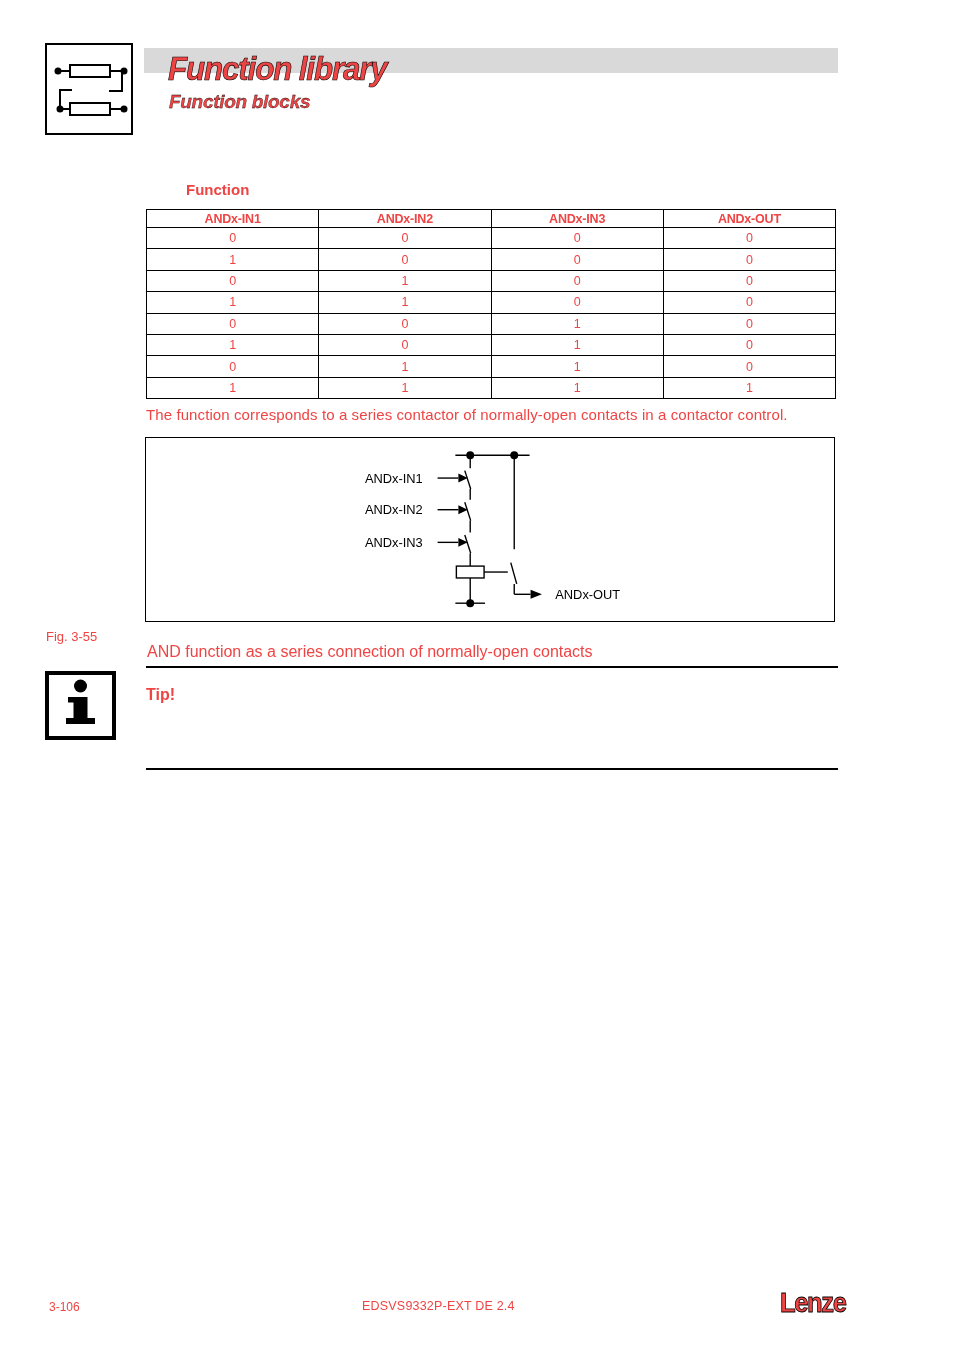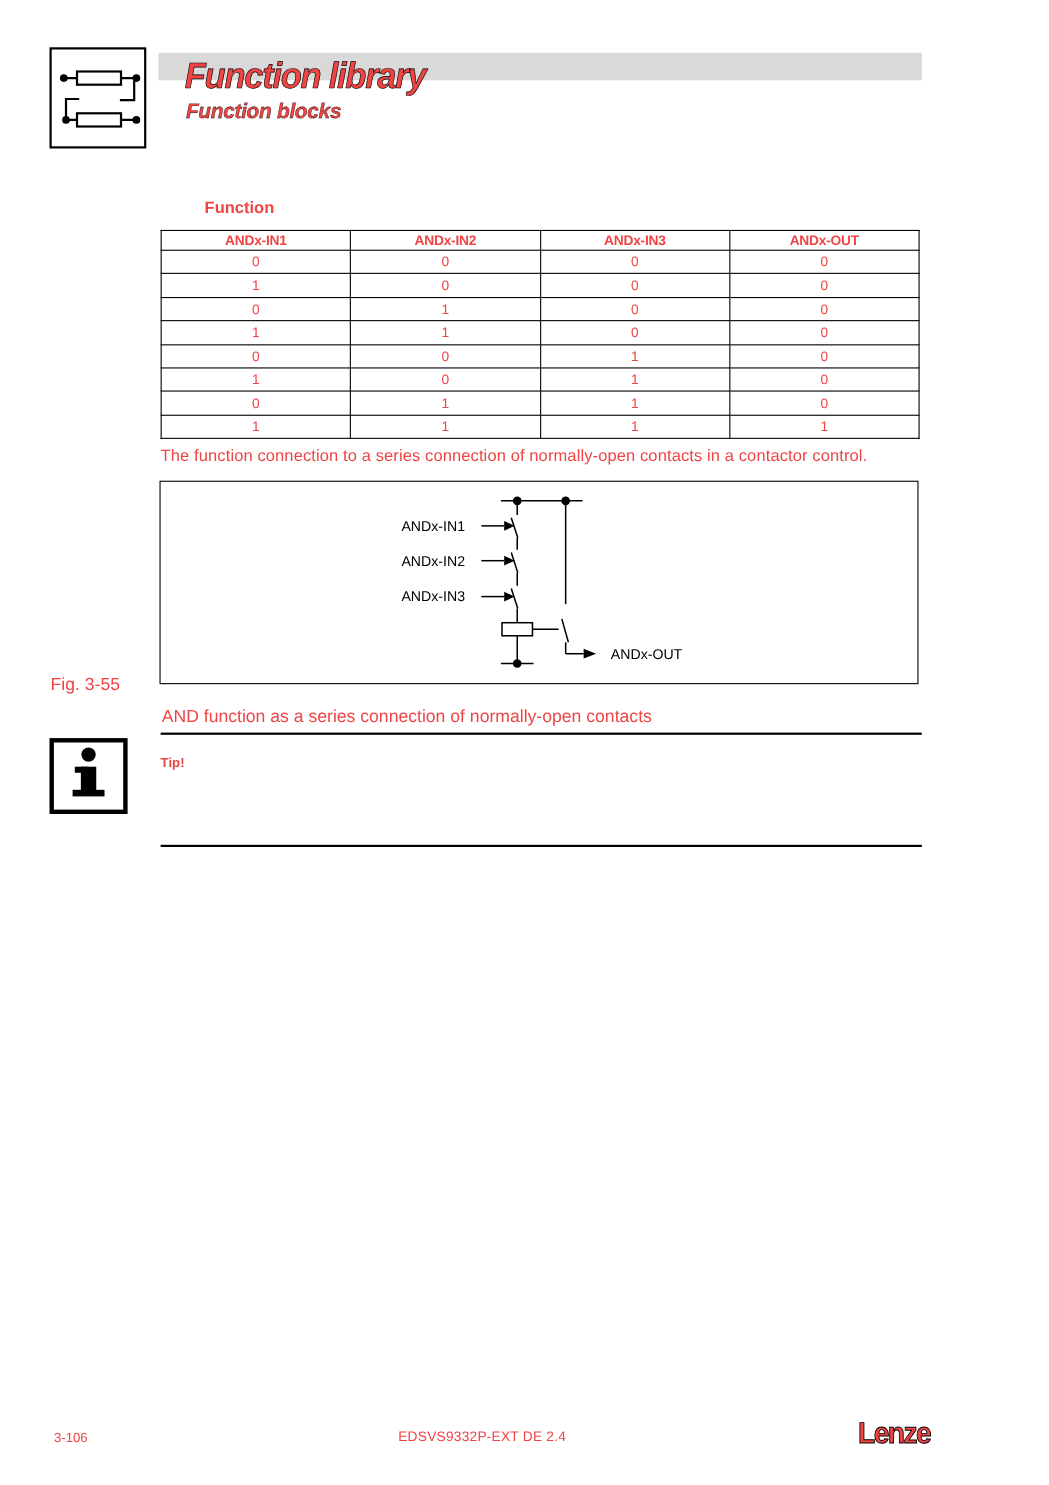--- a/index.html
+++ b/index.html
@@ -31,30 +31,30 @@
   .truth th,.truth td{border:1px solid #000;text-align:center;padding:0;}
   .truth th{height:17px;font-size:12.5px;font-weight:bold;letter-spacing:-0.2px;}
   .truth td{height:20.4px;font-size:12.5px;font-weight:normal;}
 
   .body-par{left:146px;top:406px;width:700px;font-size:15px;letter-spacing:0.1px;margin:0;white-space:nowrap;}
 
   
   .figure-box{left:145px;top:437px;width:690px;height:185px;border:1.5px solid #000;box-sizing:border-box;}
   .figure-box svg{display:block;width:100%;height:100%;}
 
-  .cap-ref{left:46px;top:614px;font-size:16px;}
+  .cap-ref{left:46px;top:629px;font-size:13px;}
   .cap-text{left:147px;top:643px;font-size:16px;}
 
   .rule{height:1.5px;background:#000;}
   .rule1{left:146px;top:666px;width:692px;}
   .rule2{left:146px;top:768px;width:692px;}
 
   
   .info-box{left:45px;top:671px;width:63px;height:61px;border:4px solid #000;}
-  .tip-heading{left:146px;top:686px;font-size:12px;font-weight:bold;}
+  .tip-heading{left:146px;top:686px;font-size:16px;font-weight:bold;}
   .tip-text{left:146px;top:709px;width:688px;font-size:15px;line-height:19.5px;margin:0;}
 
   
   .foot-page{left:49px;top:1300px;font-size:12px;}
   .foot-code{left:362px;top:1299px;font-size:12.5px;letter-spacing:0.2px;}
   .foot-brand{
     left:780px;top:1288px;font-size:27px;font-weight:bold;letter-spacing:-1.5px;
     -webkit-text-stroke:0.8px #000;transform:scaleX(0.95);transform-origin:left top;
   }
 </style>
@@ -144,21 +144,21 @@
         </tr>
         <tr>
           <td>1</td>
           <td>1</td>
           <td>1</td>
           <td>1</td>
         </tr>
       </tbody>
   </table>
 
-  <p class="abs body-par">The function connection to a series connection of normally-open contacts in a contactor control.</p>
+  <p class="abs body-par">The function corresponds to a series contactor of normally-open contacts in a contactor control.</p>
 
   <div class="abs figure-box">
     <svg viewBox="0 0 690 185">
       <g stroke="#000" stroke-width="1.4" fill="none">
 
         <line x1="310" y1="17.5" x2="385" y2="17.5"></line>
 
         <line x1="325" y1="17.5" x2="325" y2="30.5"></line>
         <line x1="325" y1="51.5" x2="325" y2="62.5"></line>
         <line x1="325" y1="83.5" x2="325" y2="95.5"></line>

